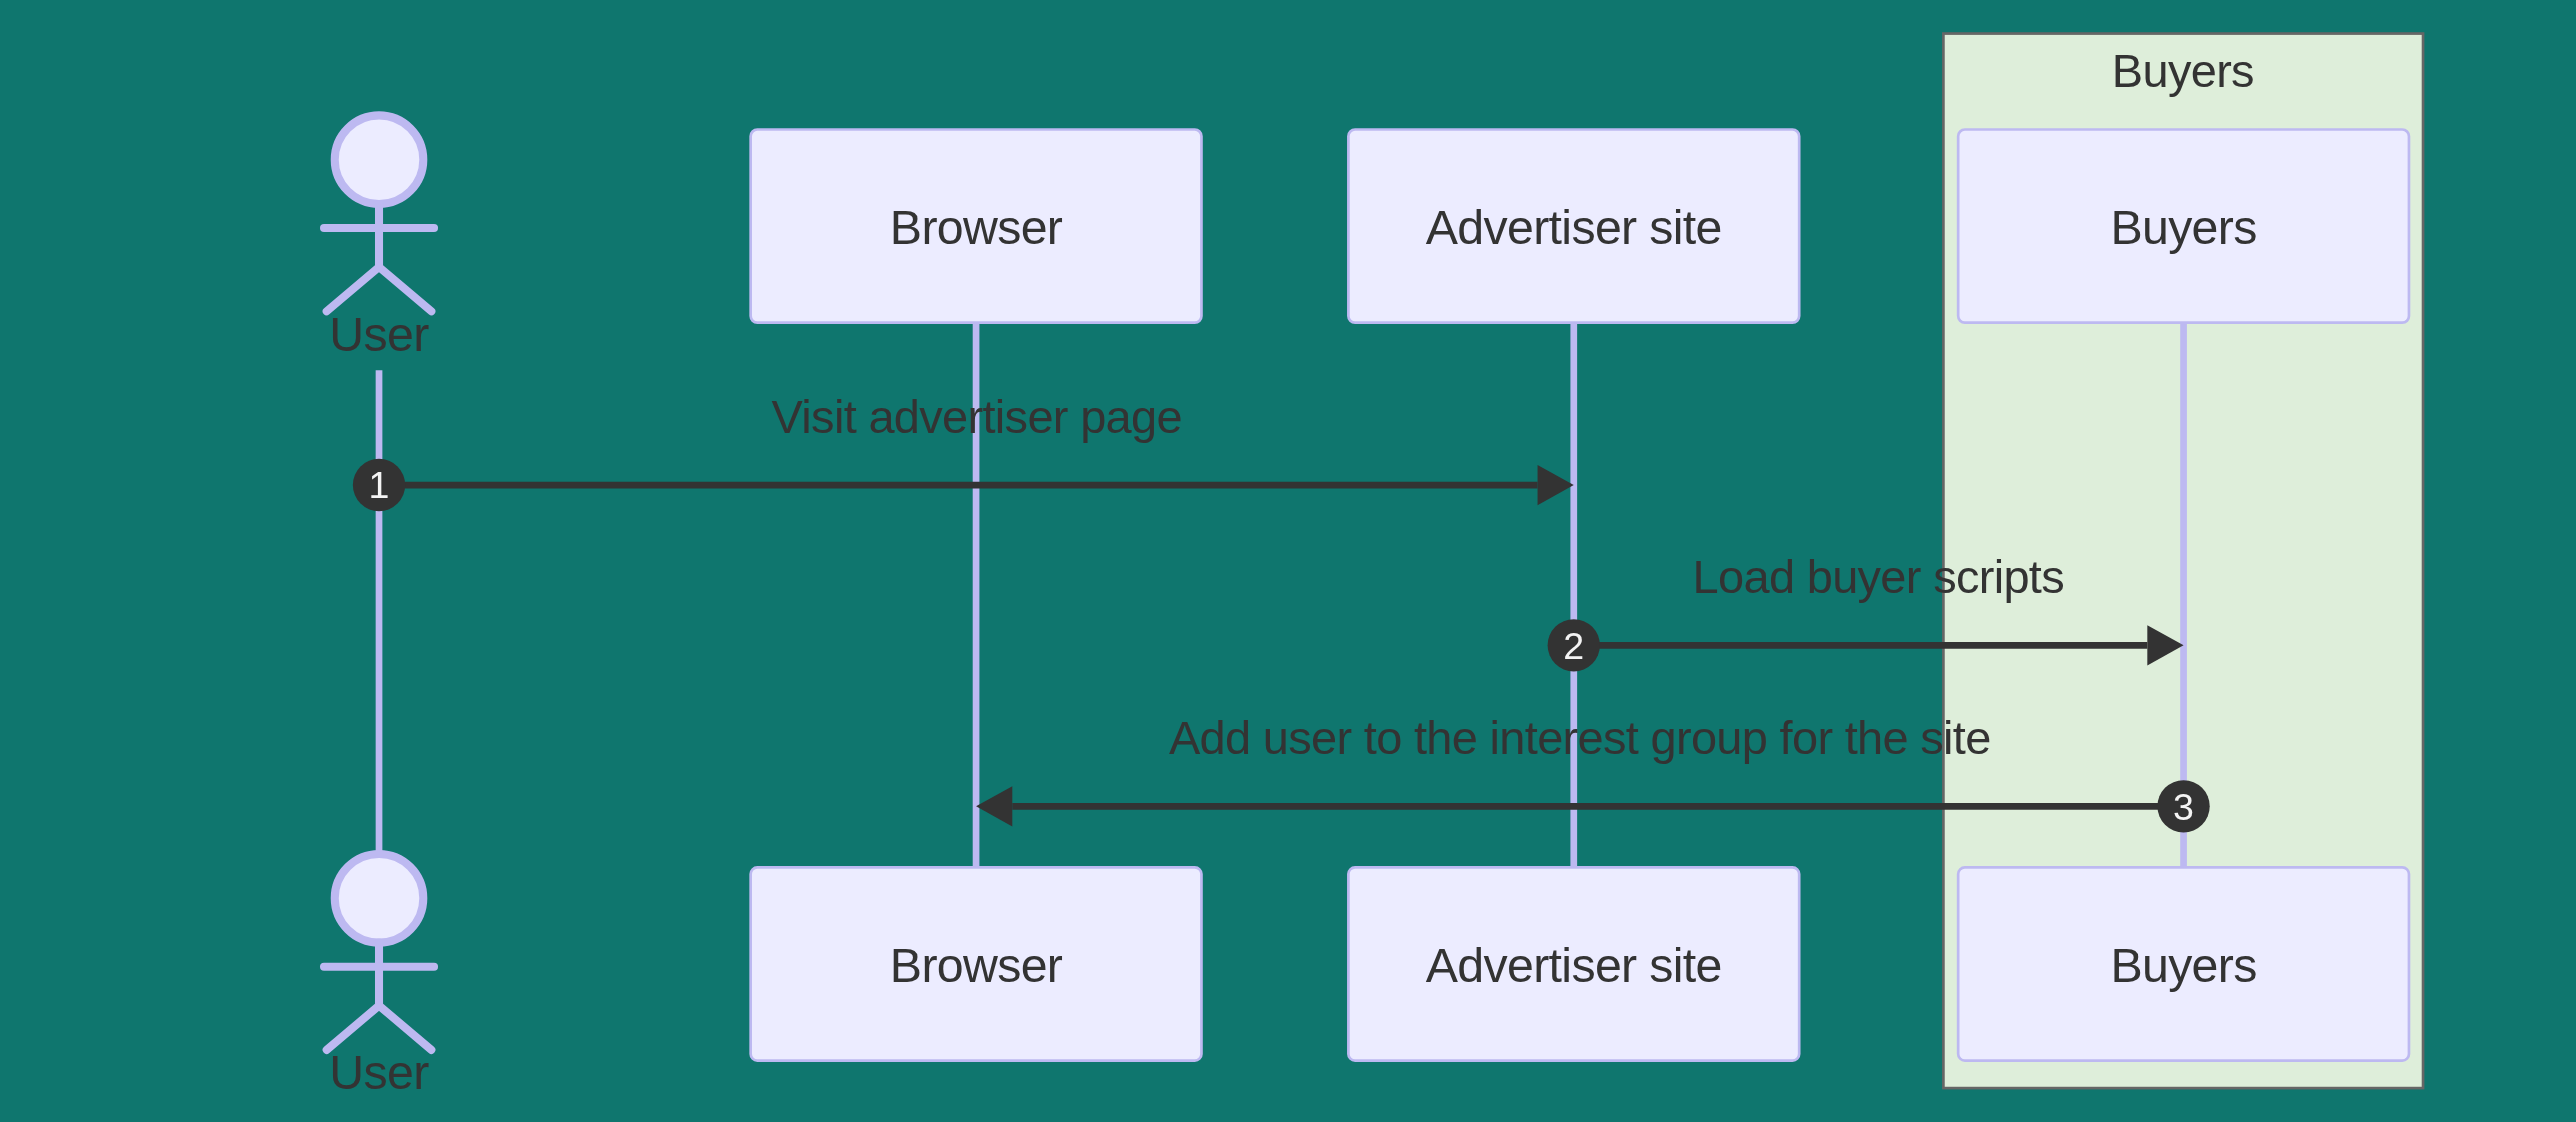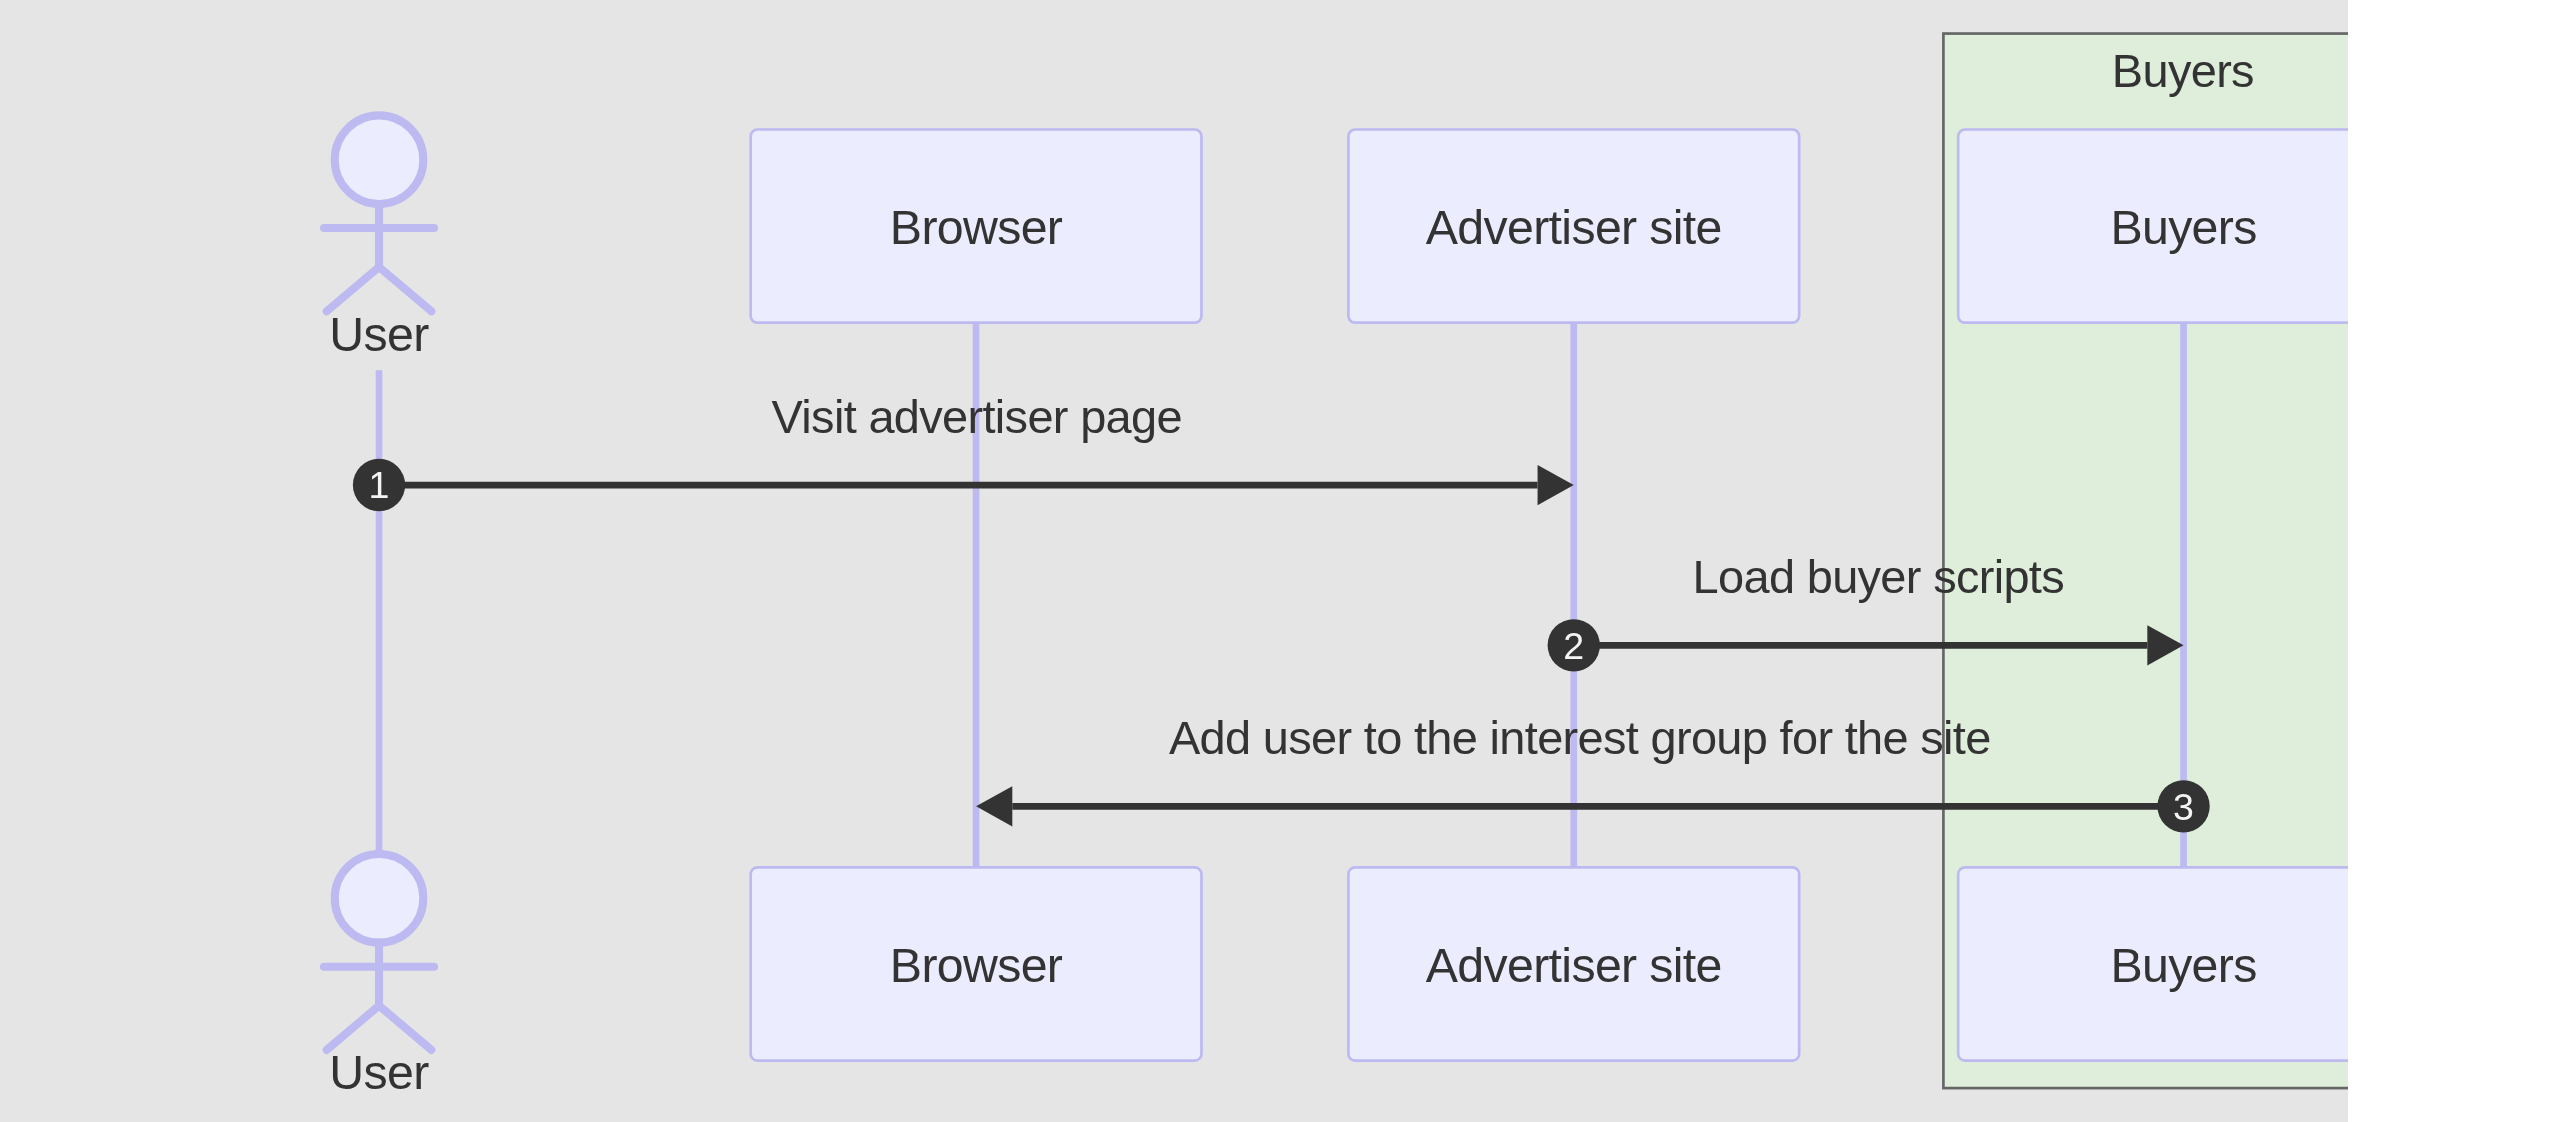--- a/index.html
+++ b/index.html
@@ -1,23 +1,23 @@
 <!DOCTYPE html>
 <html style="font-size:10.7px"><head>
 <meta charset="utf-8">
 <style>
   html, body {
     margin: 0;
     padding: 0;
     background: #ffffff;
   }
   .diagram-wrap {
-    width: 2348px;
+    width: 2576px;
     height: 1123px;
-    background: #e5e5e5;
+    background: #0f766e;
     overflow: hidden;
   }
   svg {
     display: block;
     font-family: "Liberation Sans", "DejaVu Sans", sans-serif;
   }
   .group-rect {
     fill: #DEEEDA;
     stroke: #666666;
     stroke-width: 4;

